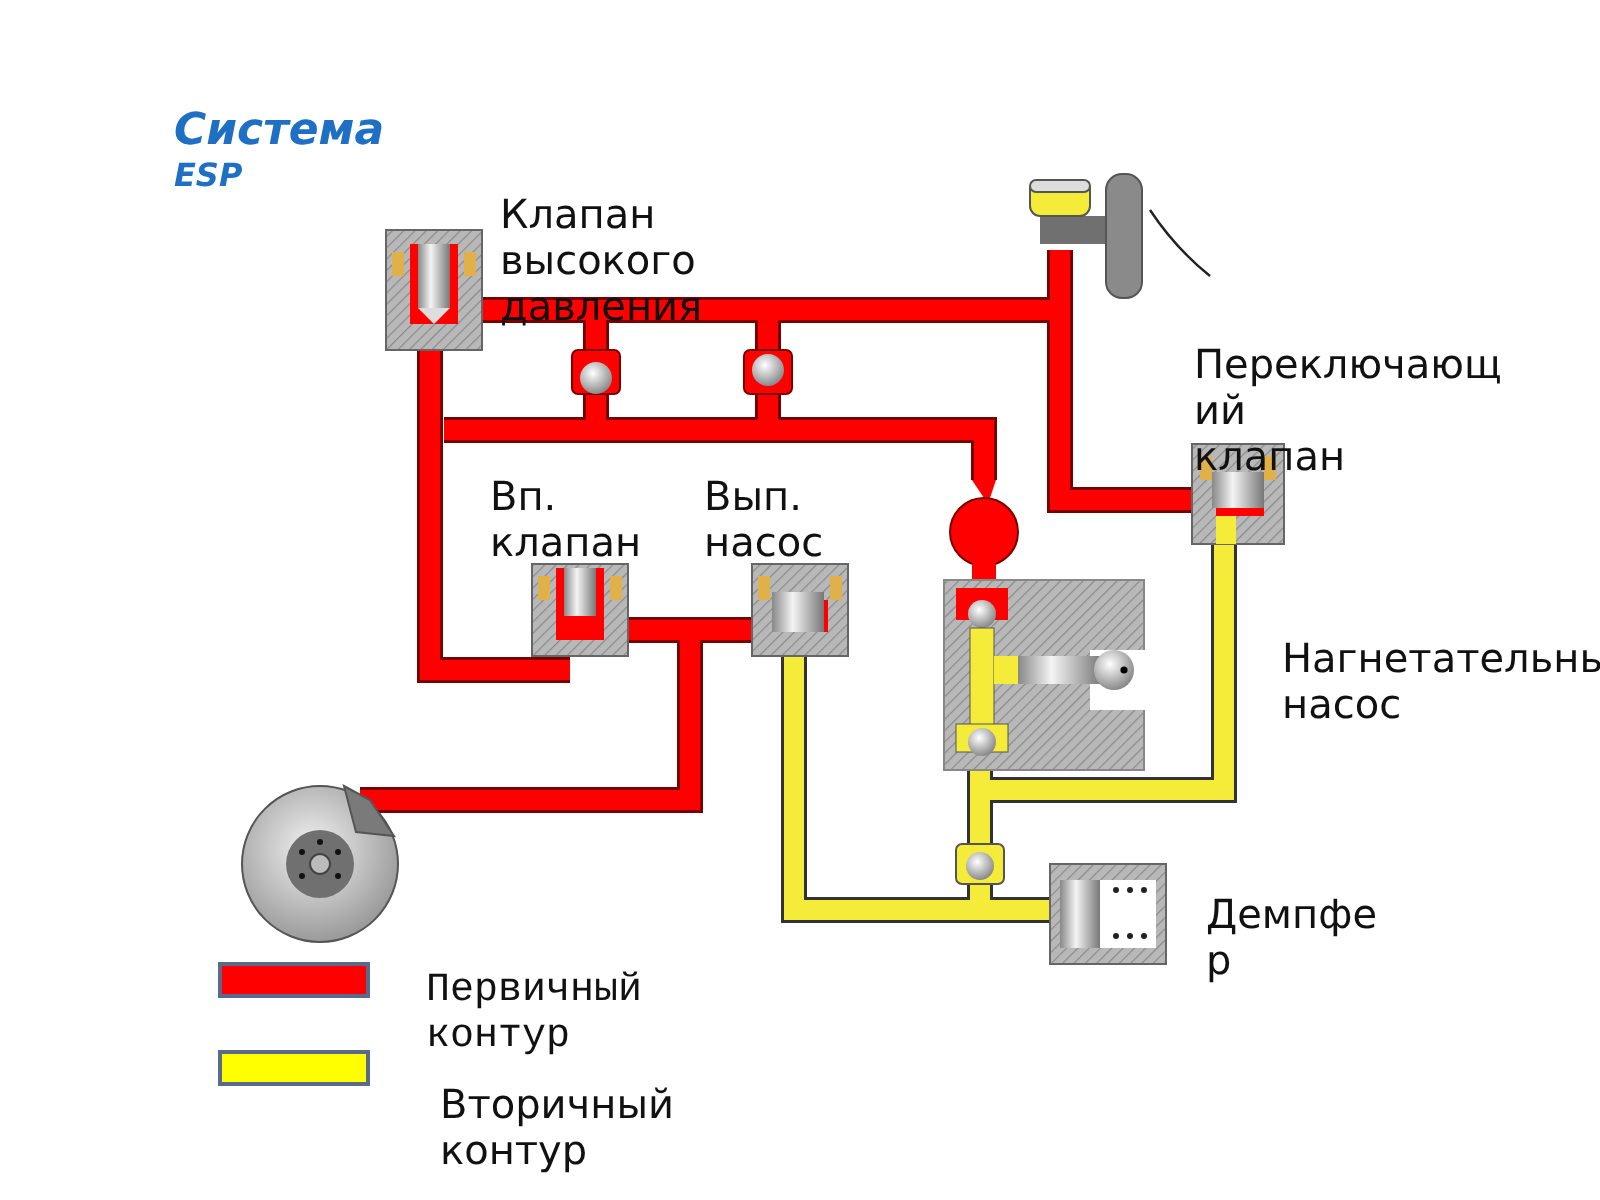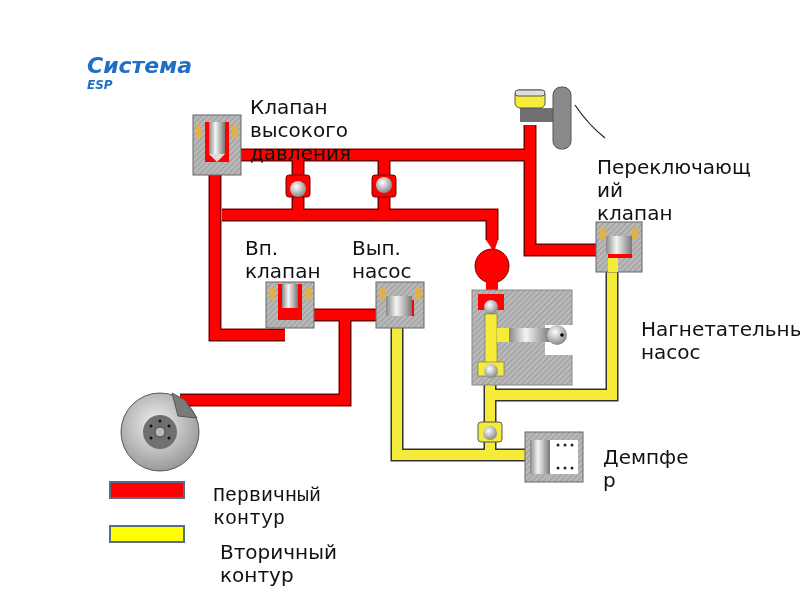--- a/index.html
+++ b/index.html
@@ -1,19 +1,19 @@
 <!DOCTYPE html>
 <html><head>
 <meta charset="utf-8">
 <style>
   html, body { margin:0; padding:0; background:#ffffff; }
   body { width:800px; height:600px; position:relative; overflow:hidden; font-family:"Liberation Sans", sans-serif; }
   .title { position:absolute; color:#1f6fc4; font-style:italic; font-weight:bold; font-family:"DejaVu Sans", sans-serif; }
   .t1 { left:87px; top:53px; font-size:22px; }
-  .t2 { left:87px; top:78px; font-size:12px; }
+  .t2 { left:87px; top:78px; font-size:16px; }
   .lbl { position:absolute; color:#111; font-size:20px; line-height:23px; font-family:"DejaVu Sans", sans-serif; white-space:pre; }
   svg { position:absolute; left:0; top:0; }
 </style>
 </head>
 <body>
 
 <svg width="800" height="600" viewBox="0 0 800 600">
   <defs>
     <pattern id="hatch" width="4" height="4" patternUnits="userSpaceOnUse" patternTransform="rotate(45)">
       <rect width="4" height="4" fill="#b8b8b8"></rect>
@@ -175,21 +175,21 @@
     <rect x="110" y="526" width="74" height="16" fill="#ffff00" stroke="#5a6a8a" stroke-width="2"></rect>
   </g>
 </svg>
 
 <div class="title t1">Система</div>
 <div class="title t2">ESP</div>
 
 <div class="lbl" style="left:250px;top:96px;">Клапан
 высокого
 давления</div>
-<div class="lbl" style="left:597px;top:156px;">Переключающ
+<div class="lbl" style="left:597px;top:171px;">Переключающ
 ий
 клапан</div>
 <div class="lbl" style="left:245px;top:237px;">Вп.
 клапан</div>
 <div class="lbl" style="left:352px;top:237px;">Вып.
 насос</div>
 <div class="lbl" style="left:641px;top:318px;">Нагнетательный
 насос</div>
 <div class="lbl" style="left:603px;top:446px;">Демпфе
 р</div>

